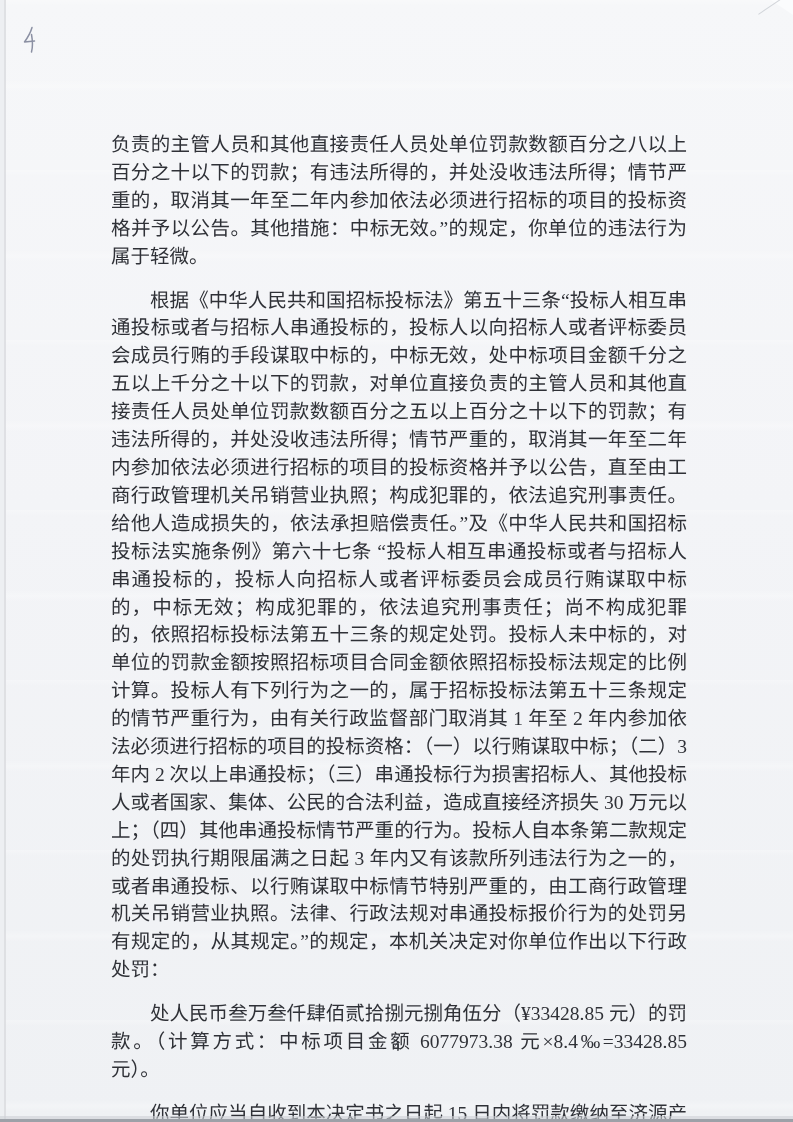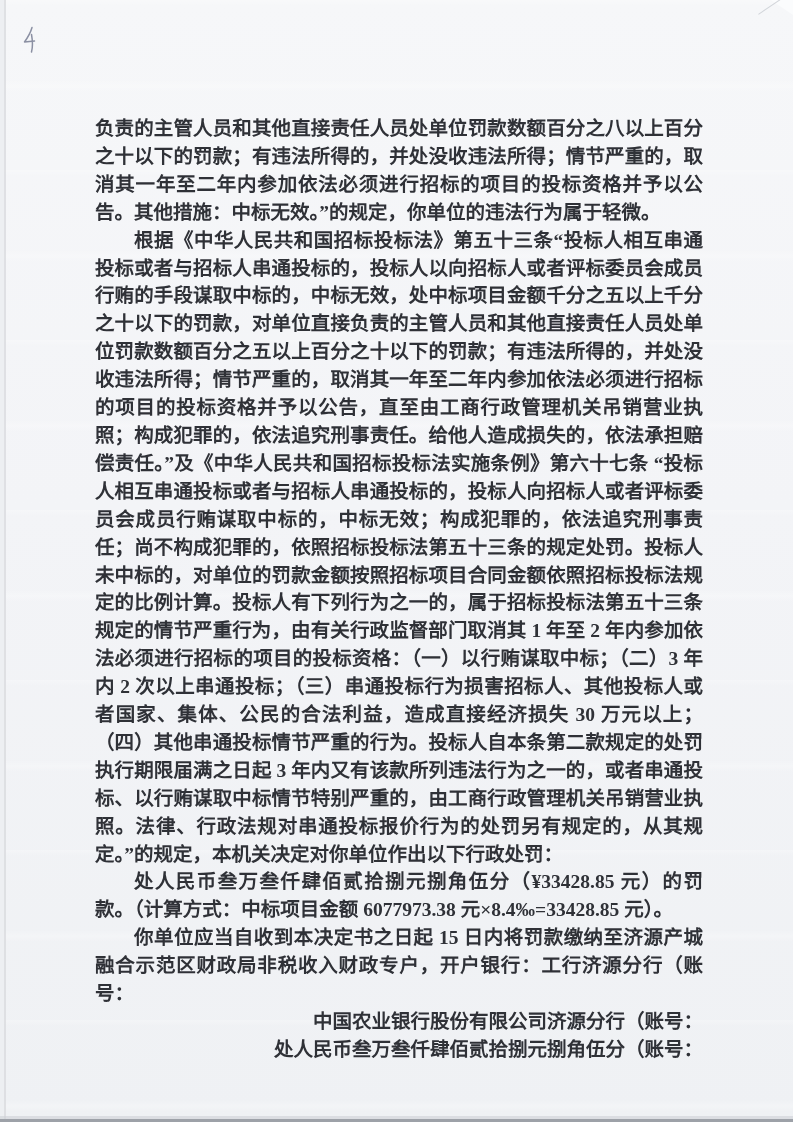--- a/index.html
+++ b/index.html
@@ -57,21 +57,21 @@
     position: absolute; left: 21px; top: 26px;
     width: 20px; height: 28px;
   }
   .doc-body {
     position: absolute;
     left: 95px; top: 115px; width: 608px;
     color: #2f3137;
     font-size: 19.5px;
     line-height: 27.9px;
   }
-  .para { margin: 0; text-align: justify; text-justify: inter-ideograph; font-weight: bold; }
+  .para { margin: 16px; text-align: justify; text-justify: inter-ideograph; }
   .para.indent { text-indent: 2em; }
   .para.center { text-align: right; text-indent: 0; }
   .footer-pagenum {
     position: absolute; left: 0; top: 1039px; width: 100%;
     text-align: center;
     color: #35373d;
     font-size: 14px;
     line-height: 16px;
     font-family: "Liberation Serif", "DejaVu Serif", serif;
   }

